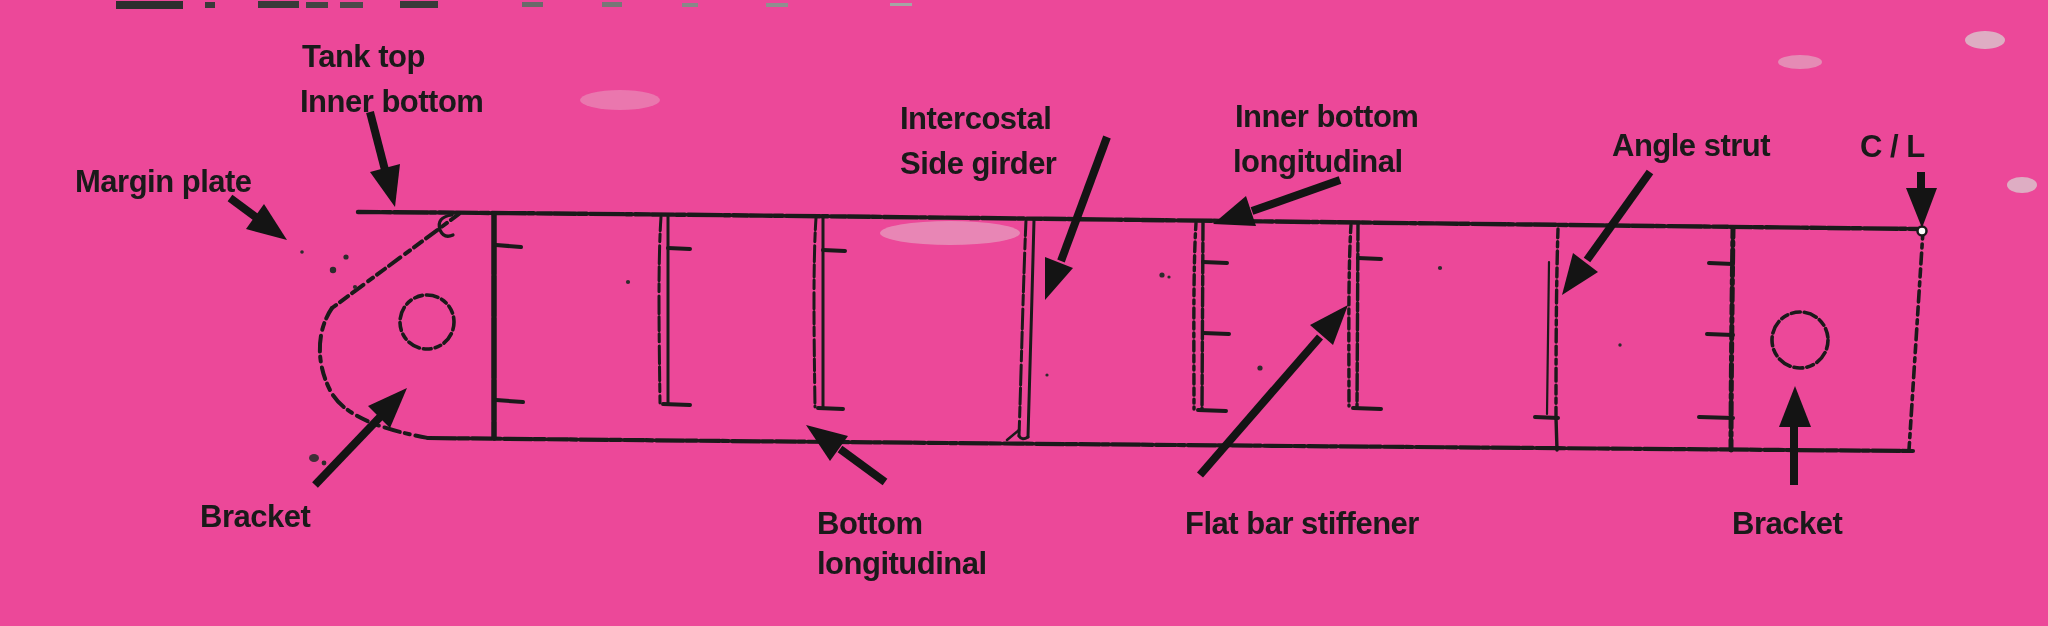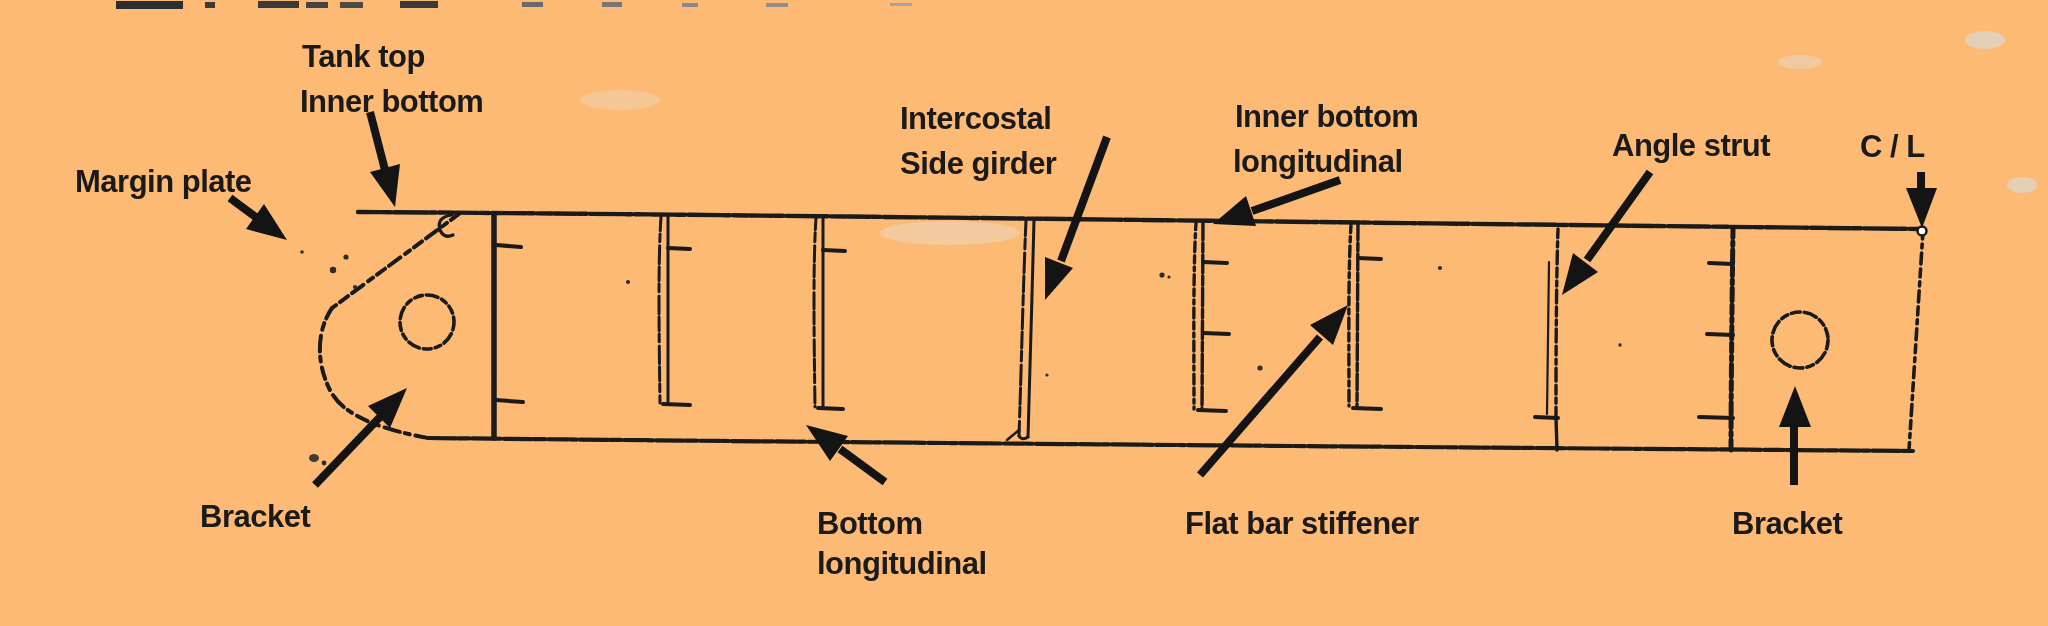--- a/index.html
+++ b/index.html
@@ -1,16 +1,16 @@
 <!DOCTYPE html>
 <html><head>
 <meta charset="utf-8">
 <style>
   html,body{margin:0;padding:0;background:#e8e8e6;}
-  .stage{position:relative;width:2048px;height:626px;background:#fdba74;overflow:hidden;
+  .stage{position:relative;width:2048px;height:626px;background:#ec4899;overflow:hidden;
          font-family:"Liberation Sans", sans-serif;text-align:right;}
   svg{display:block;}
   text{font-family:"Liberation Sans", sans-serif;font-weight:700;fill:#1a1a1a;
        letter-spacing:-0.5px;}
   .lbl{font-size:31px;}
   .ink{stroke:#1a1a1a;fill:none;stroke-linecap:round;stroke-linejoin:round;}
   .arrowshaft{stroke:#141414;stroke-width:8;fill:none;stroke-linecap:butt;}
   .arrowhead{fill:#141414;stroke:none;}
   .speck{fill:#2c2c2c;stroke:none;}
   .smudge{stroke:none;}

